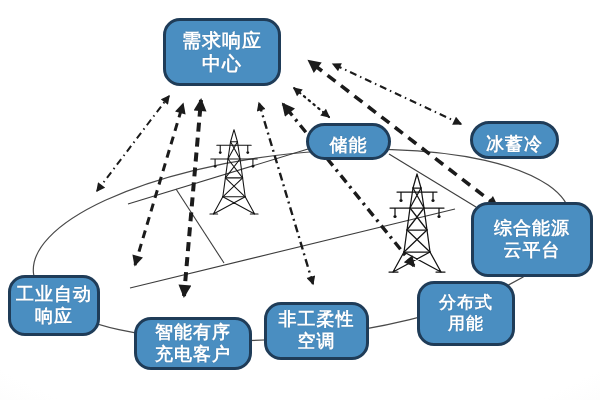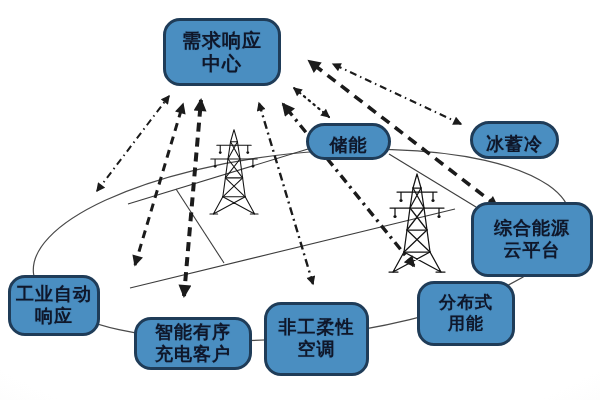--- a/index.html
+++ b/index.html
@@ -8,21 +8,21 @@
     background:radial-gradient(ellipse 130% 120% at 50% 45%, #ffffff 55%, #f1f1ef 85%, #e7e7e5 100%);
     font-family:"Liberation Sans","DejaVu Sans",sans-serif;
   }
   .stage svg{position:absolute;left:0;top:0;}
   .node{
     position:absolute;display:flex;align-items:center;justify-content:center;
     background:#4a8ec1;border:3px solid #1f3c58;border-radius:17px;
     box-sizing:border-box;z-index:5;
   }
   .node .lbl{
-    color:#0f172a;font-weight:bold;text-align:center;white-space:pre-line;
+    color:#ffffff;font-weight:bold;text-align:center;white-space:pre-line;
     line-height:1.22;letter-spacing:1px;
     text-shadow:0 0 1px rgba(20,50,80,.35);
   }
   .pill{border-radius:19px;align-items:flex-end;}
   .fs19{font-size:19px;} .fs18{font-size:18px;} .fs17{font-size:17px;}
   .grid-line{stroke:#3d3d3d;stroke-width:1.1;fill:none;}
   .net-ellipse{stroke:#4a4a4a;stroke-width:1.2;fill:none;}
   .tower{stroke:#141414;stroke-width:1.25;fill:none;stroke-linecap:round;}
   .arrow{fill:none;stroke:#1b1b1b;}
   .dd-thin{stroke-width:2;stroke-dasharray:7 4 1.5 4;}
@@ -111,21 +111,21 @@
   <div class="node fs18" style="left:8px;top:275px;width:92px;height:61px;">
     <span class="lbl">工业自动
 响应</span>
   </div>
 
   <div class="node fs18" style="left:134px;top:317px;width:118px;height:53px;">
     <span class="lbl">智能有序
 充电客户</span>
   </div>
 
-  <div class="node fs18" style="left:264px;top:302px;width:105px;height:74px;justify-content:center;">
+  <div class="node fs18" style="left:264px;top:302px;width:105px;height:58px;justify-content:center;">
     <span class="lbl">非工柔性
 空调</span>
   </div>
 
   <div class="node fs17" style="left:417px;top:281px;width:98px;height:65px;">
     <span class="lbl">分布式
 用能</span>
   </div>
 
   <div class="node fs18" style="left:471px;top:202px;width:122px;height:75px;">

